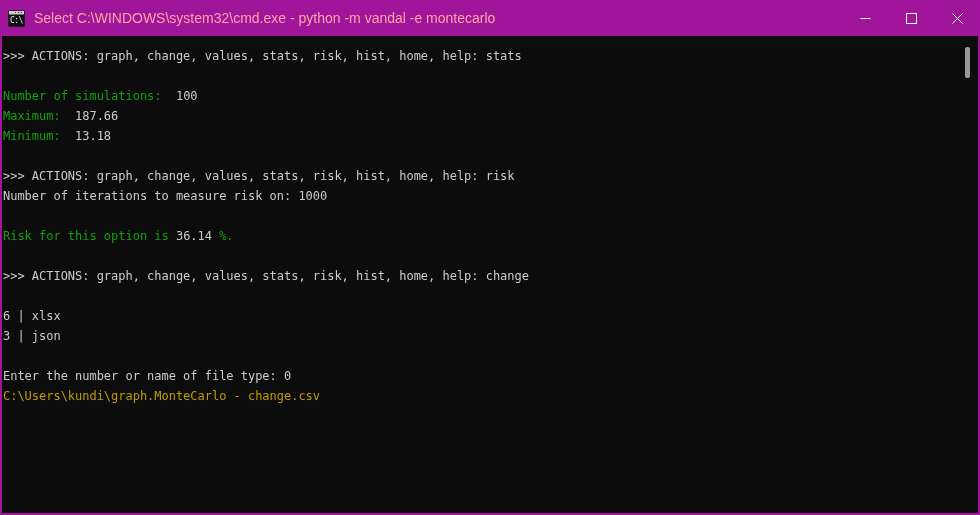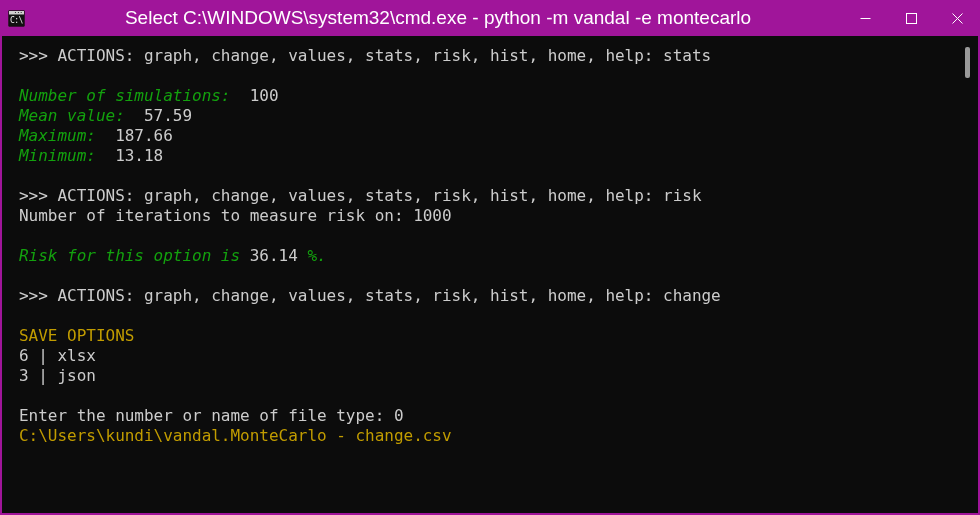--- a/index.html
+++ b/index.html
@@ -69,28 +69,27 @@
     left: 1px;
     top: 4px;
     color: #e8e8e8;
     font-family: "DejaVu Sans Mono", monospace;
     font-size: 8px;
     line-height: 11px;
     letter-spacing: -0.6px;
     white-space: nowrap;
   }
   #title-text {
-    color: #ffffff;
+    color: #fca5a5;
     font-family: "Liberation Sans", sans-serif;
-    font-size: 19px;
+    font-size: 14px;
     line-height: 36px;
     white-space: nowrap;
     flex: 1 1 auto;
     overflow: hidden;
-    text-align: center;
   }
   .winbtn {
     width: 46px;
     height: 36px;
     flex: 0 0 auto;
     display: flex;
     align-items: center;
     justify-content: center;
     position: relative;
   }
@@ -113,28 +112,28 @@
   #lines {
     position: absolute;
     left: 0;
     top: 10px;
     width: 100%;
   }
   .line {
     height: 20px;
     line-height: 20px;
     font-family: "DejaVu Sans Mono", monospace;
-    font-size: 16px;
+    font-size: 12px;
     white-space: pre;
     color: #cccccc;
-    padding-left: 17px;
+    padding-left: 1px;
     letter-spacing: -0.02px;
   }
   .c-white   { color: #cccccc; }
-  .c-green   { color: #13a10e; font-style: italic; }
+  .c-green   { color: #13a10e; }
   .c-yellow  { color: #c19c00; }
   .blank { height: 20px; }
 
   
   #scrollbar-track {
     position: absolute;
     right: 2px;
     top: 0;
     width: 16px;
     height: 477px;
@@ -179,37 +178,35 @@
         <line x1="10.5" y1="0.5" x2="0.5" y2="10.5" stroke="#ffffff" stroke-width="1"></line>
       </svg>
     </div>
   </div>
 
   <div id="console">
     <div id="lines">
         <div class="line"><span class="c-white">&gt;&gt;&gt; ACTIONS: graph, change, values, stats, risk, hist, home, help: stats</span></div>
         <div class="line blank"></div>
         <div class="line"><span class="c-green">Number of simulations: </span><span class="c-white"> 100</span></div>
-        <div class="line"><span class="c-green">Mean value: </span><span class="c-white"> 57.59</span></div>
         <div class="line"><span class="c-green">Maximum: </span><span class="c-white"> 187.66</span></div>
         <div class="line"><span class="c-green">Minimum: </span><span class="c-white"> 13.18</span></div>
         <div class="line blank"></div>
         <div class="line"><span class="c-white">&gt;&gt;&gt; ACTIONS: graph, change, values, stats, risk, hist, home, help: risk</span></div>
         <div class="line"><span class="c-white">Number of iterations to measure risk on: 1000</span></div>
         <div class="line blank"></div>
         <div class="line"><span class="c-green">Risk for this option is </span><span class="c-white">36.14 </span><span class="c-green">%.</span></div>
         <div class="line blank"></div>
         <div class="line"><span class="c-white">&gt;&gt;&gt; ACTIONS: graph, change, values, stats, risk, hist, home, help: change</span></div>
         <div class="line blank"></div>
-        <div class="line"><span class="c-yellow">SAVE OPTIONS</span></div>
         <div class="line"><span class="c-white">6 | xlsx</span></div>
         <div class="line"><span class="c-white">3 | json</span></div>
         <div class="line blank"></div>
         <div class="line"><span class="c-white">Enter the number or name of file type: 0</span></div>
-        <div class="line"><span class="c-yellow">C:\Users\kundi\vandal.MonteCarlo - change.csv</span></div>
+        <div class="line"><span class="c-yellow">C:\Users\kundi\graph.MonteCarlo - change.csv</span></div>
         <div class="line blank"></div>
       </div>
     <div id="scrollbar-track">
       <div id="scrollbar-thumb"></div>
     </div>
   </div>
 
 </div>
 
 </body></html>

